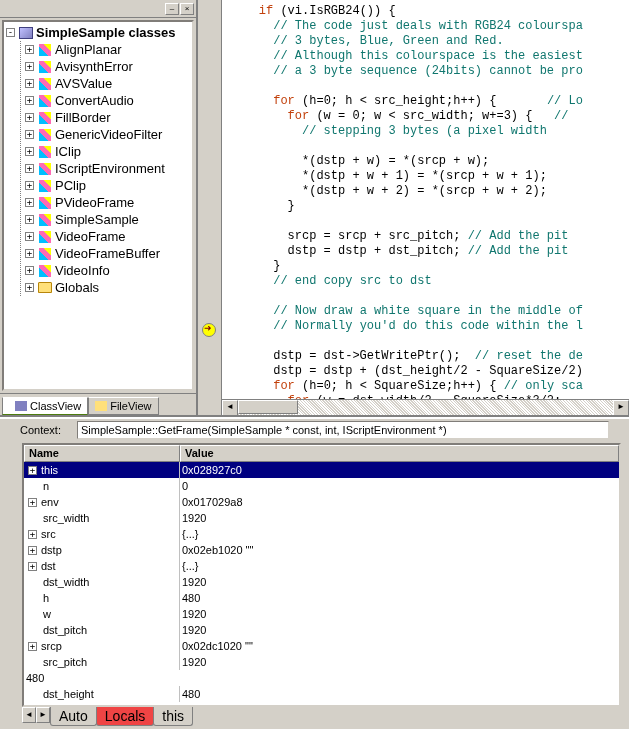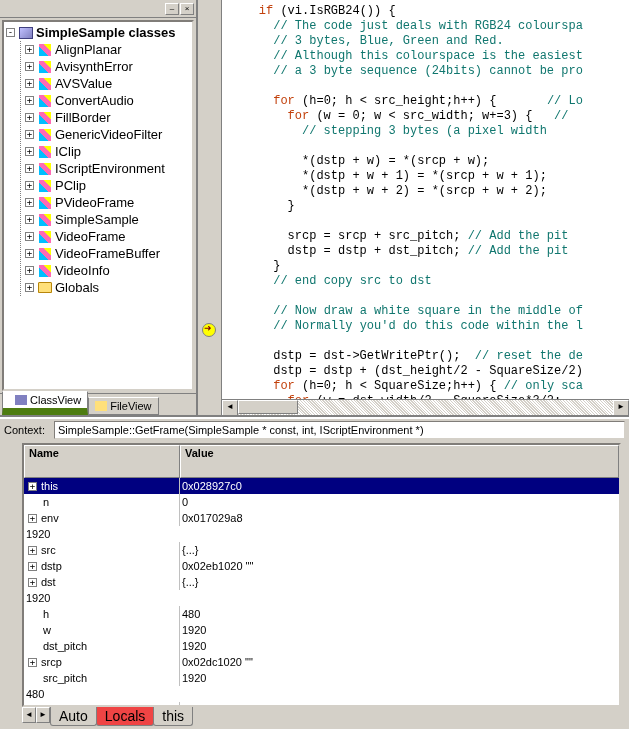--- a/index.html
+++ b/index.html
@@ -15,40 +15,40 @@
 .tree-icon { width: 14px; height: 12px; margin-right: 3px; display: inline-flex; align-items: center; justify-content: center; }
 .icon-classfolder { background: linear-gradient(135deg, #c0c0ff, #8080c0); border: 1px solid #404080; }
 .icon-classitem { width: 12px; height: 12px; }
 .icon-classitem::before { content: ""; display: block; width: 12px; height: 12px; background: linear-gradient(45deg, #00bfff 0%, #00bfff 40%, #ff69b4 40%, #ff69b4 70%, #ffff00 70%); }
 .icon-folder { width: 14px; height: 11px; background: #ffe07a; border: 1px solid #b8860b; border-radius: 1px 1px 0 0; }
 .tree-label { font-size: 13px; }
 .tree-label.bold { font-weight: bold; }
 .tree-children { margin-left: 14px; border-left: 1px dotted #808080; padding-left: 4px; }
 .panel-tabs { height: 22px; background: #d4d0c8; display: flex; align-items: flex-end; padding: 0 2px; border-top: 1px solid #808080; }
 .panel-tab { padding: 2px 6px; background: #d4d0c8; border: 1px solid #808080; border-top: 1px solid #fff; font-size: 11px; cursor: pointer; display: flex; align-items: center; gap: 3px; }
-.panel-tab.active { background: #fff; border-bottom: 7px solid #4d7c0f; padding-left: 12px; }
+.panel-tab.active { background: #fff; border-bottom: 1px solid #4d7c0f; padding-left: 12px; }
 .tab-icon { width: 12px; height: 10px; background: #8080c0; }
 .code-panel { flex: 1; background: #fff; overflow: hidden; position: relative; display: flex; }
 .code-gutter { width: 24px; background: #d4d0c8; border-right: 1px solid #808080; position: relative; }
 .breakpoint-marker { position: absolute; left: 4px; top: 323px; width: 14px; height: 14px; background: #ffff00; border: 1px solid #808080; border-radius: 50%; }
 .breakpoint-marker::after { content: "➜"; font-size: 9px; color: #800000; position: absolute; left: 1px; top: -1px; }
 .code-content { flex: 1; font-family: "Courier New", monospace; font-size: 12px; line-height: 15px; white-space: pre; padding: 4px 0 0 8px; overflow: hidden; }
 .code-line { height: 15px; }
 .kw { color: #c2410c; }
 .cm { color: #0f766e; }
 .code-scrollbar-h { position: absolute; bottom: 0; left: 24px; right: 0; height: 16px; background: #d4d0c8; border-top: 1px solid #808080; display: flex; }
 .sb-btn { width: 16px; height: 16px; background: #d4d0c8; border: 1px solid; border-color: #fff #808080 #808080 #fff; text-align: center; line-height: 12px; font-size: 8px; }
 .sb-track { flex: 1; background: repeating-linear-gradient(45deg, #d4d0c8, #d4d0c8 1px, #fff 1px, #fff 2px); position: relative; }
 .sb-thumb { position: absolute; left: 0; top: 0; height: 14px; width: 60px; background: #d4d0c8; border: 1px solid; border-color: #fff #808080 #808080 #fff; }
 .bottom-region { height: 310px; display: flex; flex-direction: column; background: #d4d0c8; border-top: 2px solid #fff; }
-.context-row { display: flex; align-items: center; padding: 2px 4px; gap: 9px; }
+.context-row { display: flex; align-items: center; padding: 2px 20px; gap: 16px; }
 .context-label { font-size: 11px; }
 .context-input { flex: 1; background: #fff; border: 1px inset #d4d0c8; padding: 1px 3px; font-size: 11px; font-family: Arial, sans-serif; height: 18px; }
 .vars-container { flex: 1; margin: 2px 8px 0 22px; background: #fff; border: 2px inset #d4d0c8; overflow: hidden; display: flex; flex-direction: column; }
-.vars-header { display: flex; background: #d4d0c8; height: 33px; }
+.vars-header { display: flex; background: #d4d0c8; height: 17px; }
 .vars-header-cell { border: 1px solid; border-color: #fff #808080 #808080 #fff; padding: 1px 4px; font-weight: bold; font-size: 11px; }
 .vars-header-cell.name { width: 156px; }
 .vars-header-cell.value { flex: 1; }
 .vars-body { flex: 1; overflow: auto; }
 .vars-row { display: flex; height: 16px; align-items: center; }
 .vars-row.selected { background: #000080; color: #fff; }
 .vars-cell { padding: 0 2px; font-size: 11px; display: flex; align-items: center; height: 100%; }
 .vars-cell.name { width: 156px; border-right: 1px solid #c0c0c0; }
 .vars-cell.value { flex: 1; }
 .var-expand { width: 9px; height: 9px; border: 1px solid #808080; background: #fff; text-align: center; line-height: 7px; font-size: 9px; margin: 0 4px 0 2px; font-family: monospace; cursor: pointer; flex-shrink: 0; }
@@ -242,20 +242,24 @@
         <div class="vars-row">
           <div class="vars-cell name">
             <span class="var-expand">+</span>
             <span>env</span>
           </div>
           <div class="vars-cell value">
             <span>0x017029a8</span>
           </div>
         </div>
         <div class="vars-row">
+          <div class="vars-cell name">
+            <span class="var-noexpand"></span>
+            <span>src_width</span>
+          </div>
           <div class="vars-cell value">
             <span>1920</span>
           </div>
         </div>
         <div class="vars-row">
           <div class="vars-cell name">
             <span class="var-expand">+</span>
             <span>src</span>
           </div>
           <div class="vars-cell value">
@@ -274,20 +278,24 @@
         <div class="vars-row">
           <div class="vars-cell name">
             <span class="var-expand">+</span>
             <span>dst</span>
           </div>
           <div class="vars-cell value">
             <span>{...}</span>
           </div>
         </div>
         <div class="vars-row">
+          <div class="vars-cell name">
+            <span class="var-noexpand"></span>
+            <span>dst_width</span>
+          </div>
           <div class="vars-cell value">
             <span>1920</span>
           </div>
         </div>
         <div class="vars-row">
           <div class="vars-cell name">
             <span class="var-noexpand"></span>
             <span>h</span>
           </div>
           <div class="vars-cell value">

